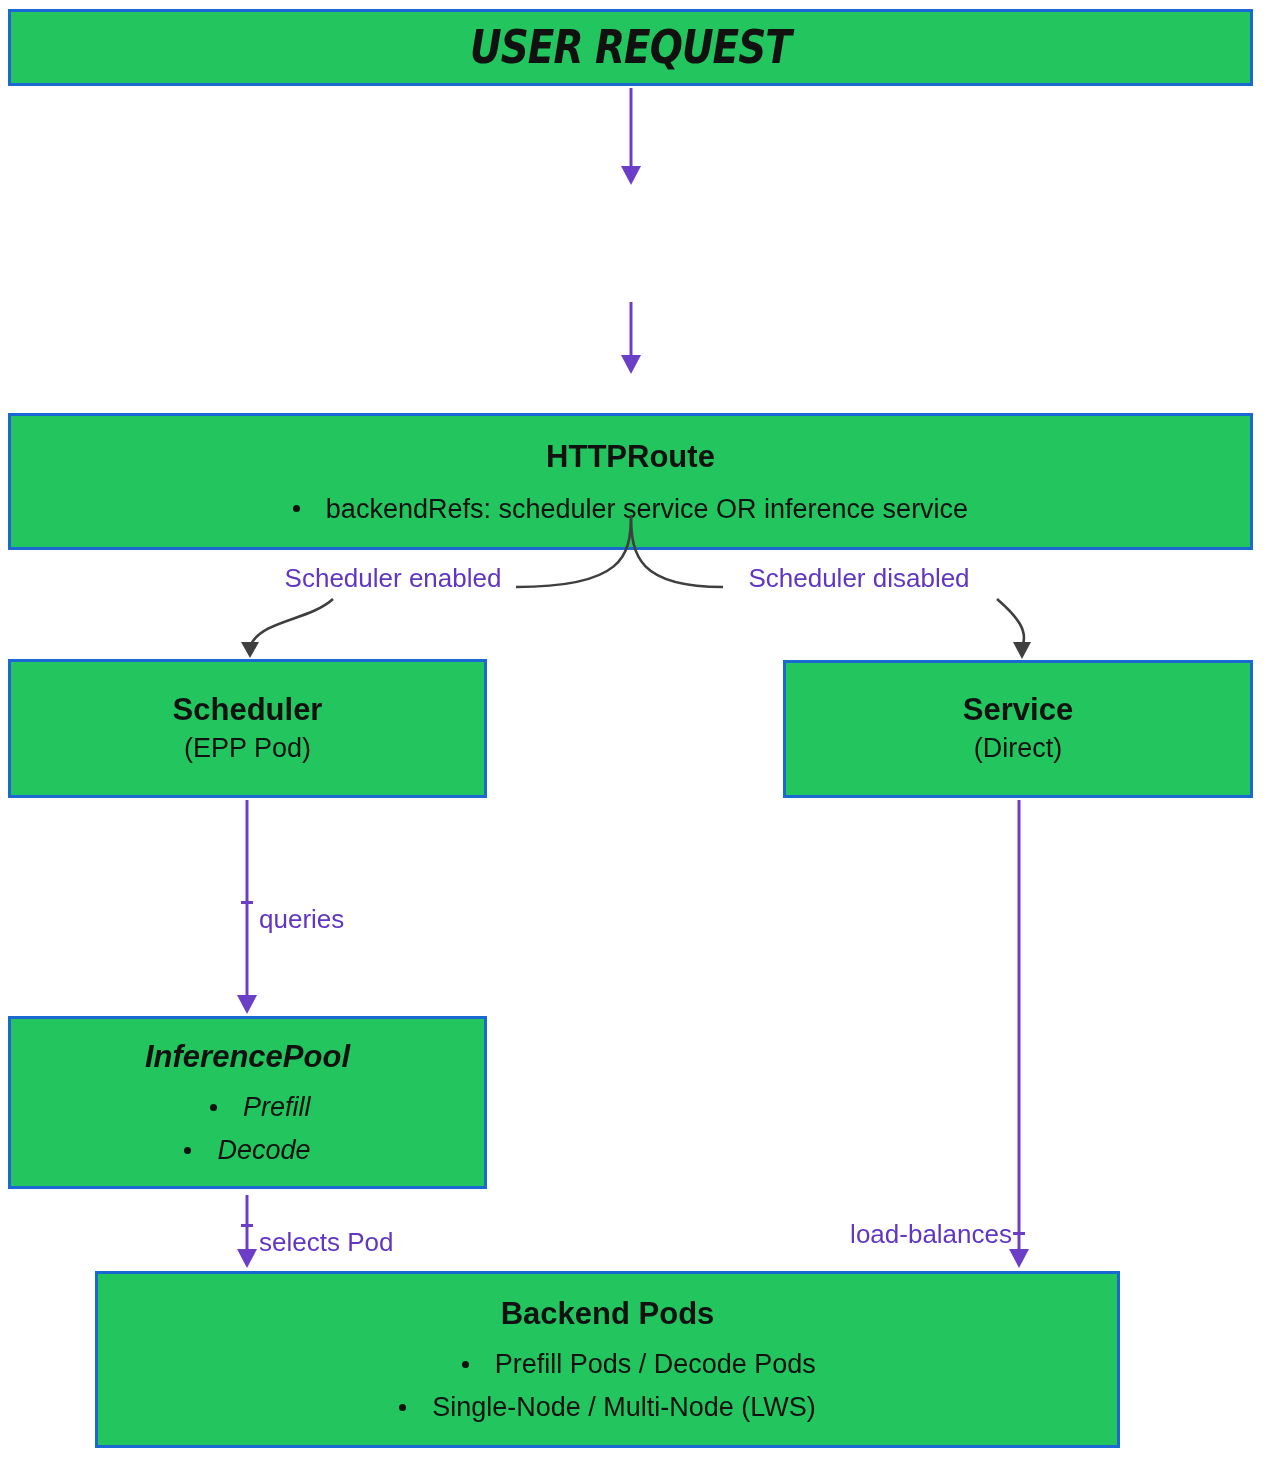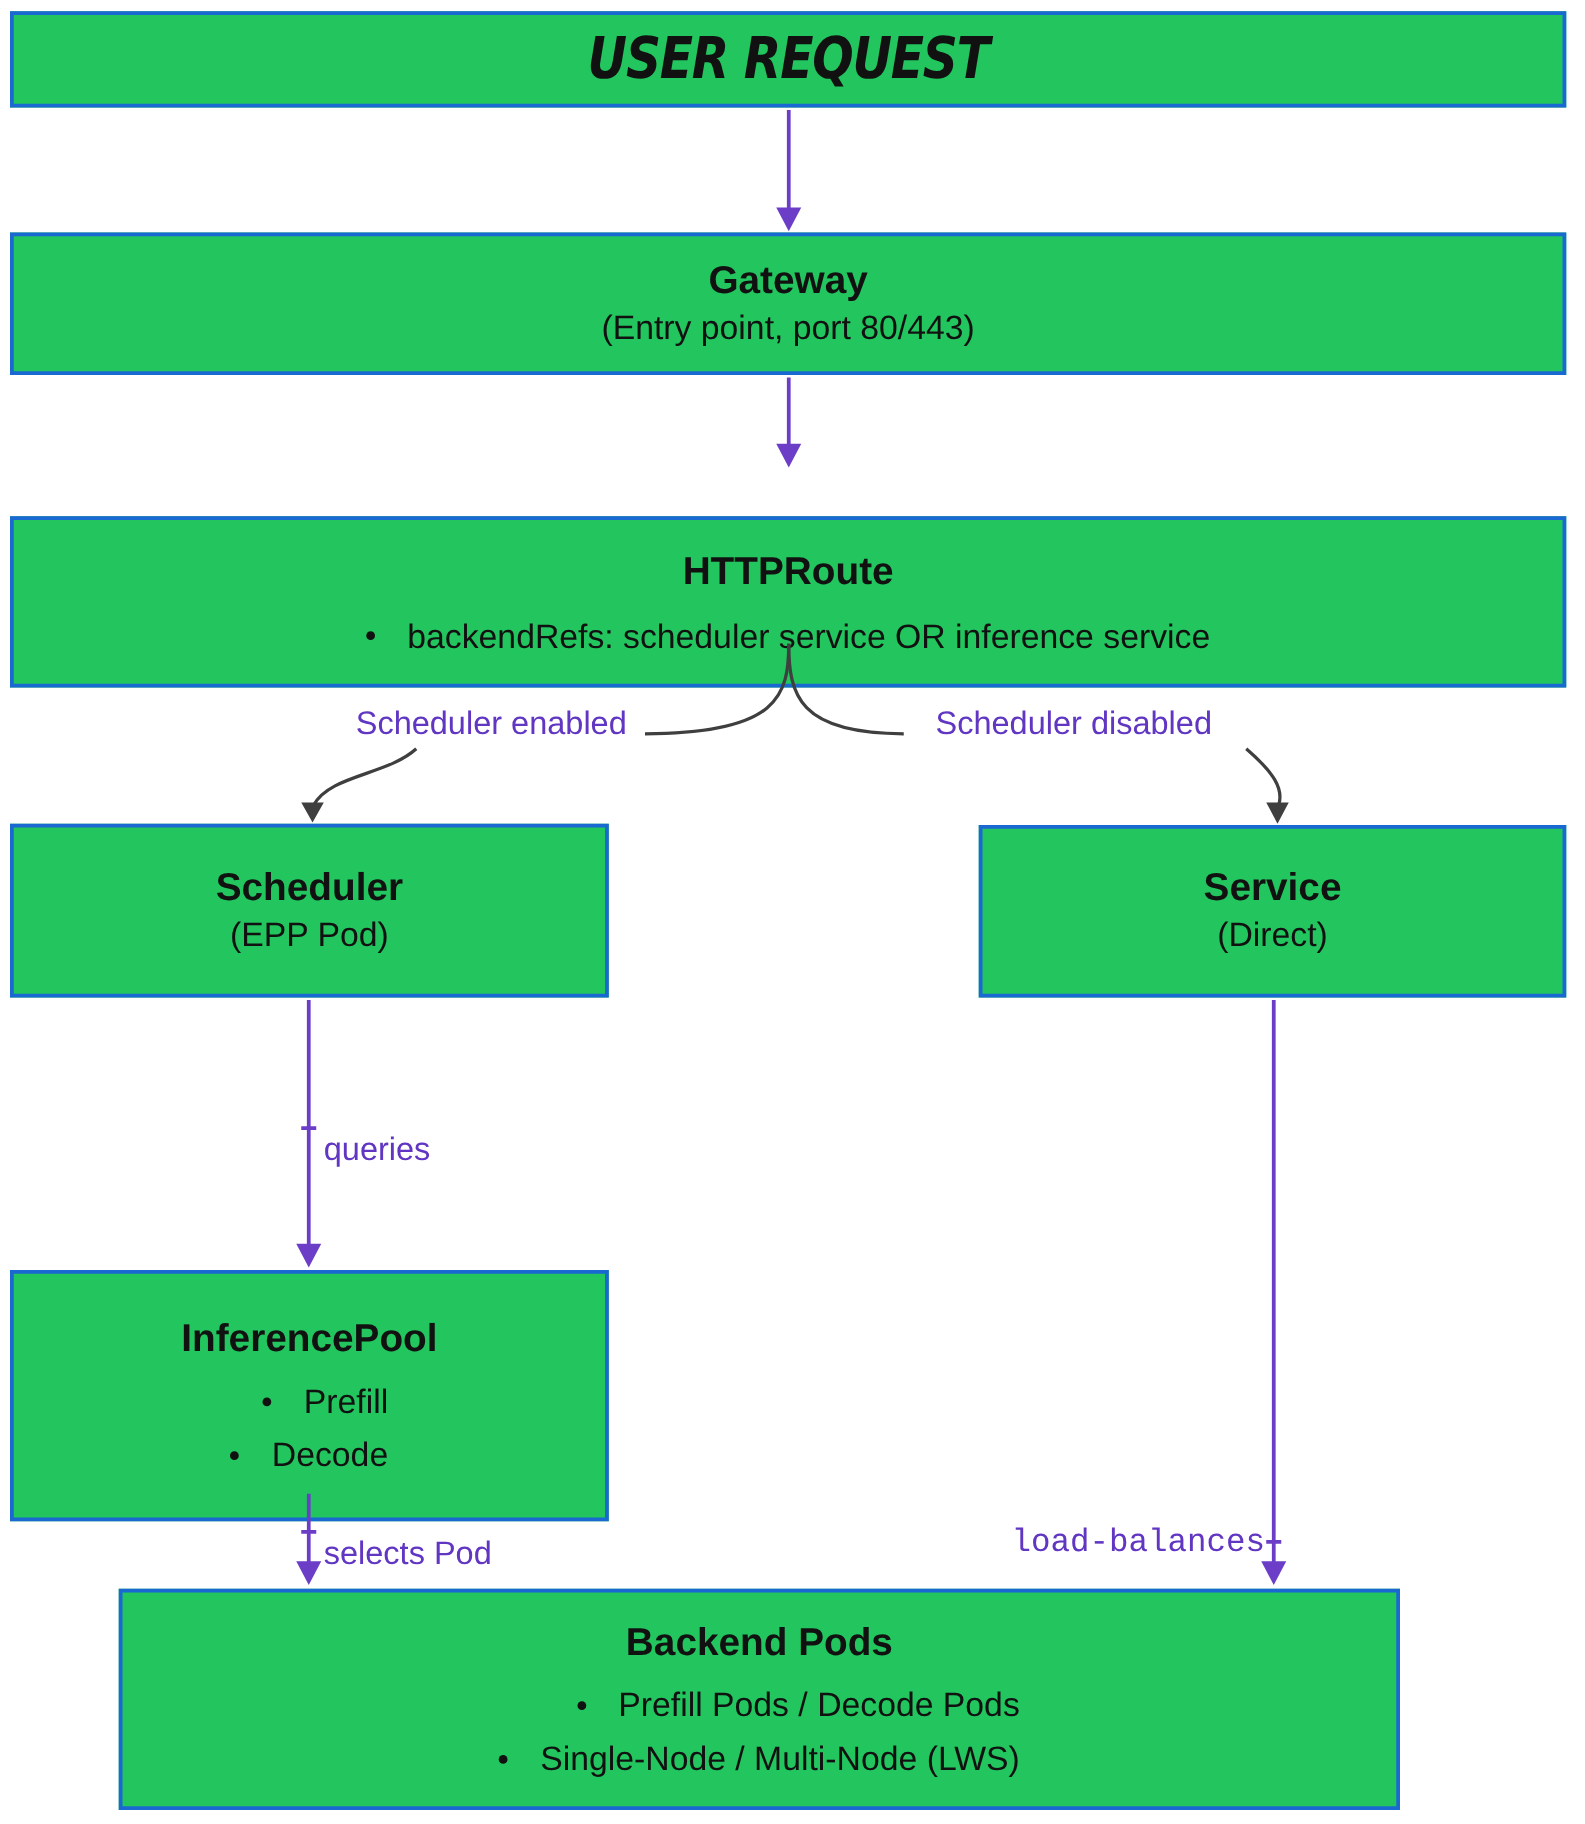--- a/index.html
+++ b/index.html
@@ -25,21 +25,21 @@
   .node{
     position:absolute;background:#22c55e;border:3px solid var(--box-border);
     box-sizing:border-box;display:flex;flex-direction:column;align-items:center;
     justify-content:center;z-index:2;text-align:center;
   }
   .n-user{left:8px;top:9px;width:1245px;height:77px;}
   .n-gateway{left:8px;top:186px;width:1245px;height:114px;}
   .n-httproute{left:8px;top:377px;width:1245px;height:137px;margin-top:36px;}
   .n-scheduler{left:8px;top:659px;width:479px;height:139px;}
   .n-service{left:783px;top:660px;width:470px;height:138px;align-items:center;}
-  .n-inferencepool{left:8px;top:1016px;width:479px;height:201px;}
+  .n-inferencepool{left:8px;top:1016px;width:479px;height:173px;font-style:italic;}
   .n-backendpods{left:95px;top:1271px;width:1025px;height:177px;}
 
   .stylized-title{
     font-family:"DejaVu Sans", sans-serif;font-weight:900;font-style:italic;
     font-size:39px;letter-spacing:-1px;transform:scaleY(1.18);line-height:1;
   }
   .node-title{font-weight:bold;font-size:31px;line-height:1.25;}
   .node-subtitle{font-size:27px;line-height:1.35;}
   .title-line{display:flex;align-items:baseline;gap:12px;margin-bottom:16px;}
   .title-line .node-subtitle{font-size:29px;}
@@ -47,21 +47,21 @@
   .rows.single{margin-top:0;}
   .bullet-row{display:flex;align-items:center;gap:26px;font-size:27px;line-height:1.2;}
   .dot{width:7px;height:7px;border-radius:50%;background:var(--text);flex:0 0 auto;}
 
   .edge-label{
     position:absolute;z-index:4;color:var(--label-purple);font-size:26px;
     white-space:nowrap;line-height:1;
   }
   .lbl-center{transform:translate(-50%,-50%);}
   .lbl-left{transform:translate(0,-50%);margin-top:16px;}
-  .lbl-right{transform:translate(-100%,-50%);font-family:Liberation Mono, monospace;}
+  .lbl-right{transform:translate(-100%,-50%);}
 </style>
 </head>
 <body>
 
 <div class="canvas">
 
   <svg class="edges" viewBox="0 0 1268 1459" xmlns="http://www.w3.org/2000/svg">
 
     <line class="edge-purple" x1="631" y1="88" x2="631" y2="168"></line>
     <polygon class="head-purple" points="621,166 641,166 631,185"></polygon>
@@ -88,24 +88,20 @@
 
     <line class="edge-purple" x1="1019" y1="800" x2="1019" y2="1251"></line>
     <rect class="tick-purple" x="1013" y="1232" width="12" height="3"></rect>
     <polygon class="head-purple" points="1009,1249 1029,1249 1019,1268"></polygon>
   </svg>
 
   <div class="node n-user">
     <div class="stylized-title">USER REQUEST</div>
   </div>
 
-  <div class="node n-gateway">
-    <div class="node-title">Gateway</div>
-    <div class="node-subtitle">(Entry point, port 80/443)</div>
-  </div>
 
   <div class="node n-httproute">
     <div class="title-line">
       <span class="node-title">HTTPRoute</span>
     </div>
     <div class="rows single">
       <div class="bullet-row">
         <span class="dot"></span>
         <span>backendRefs: scheduler service OR inference service</span>
       </div>

